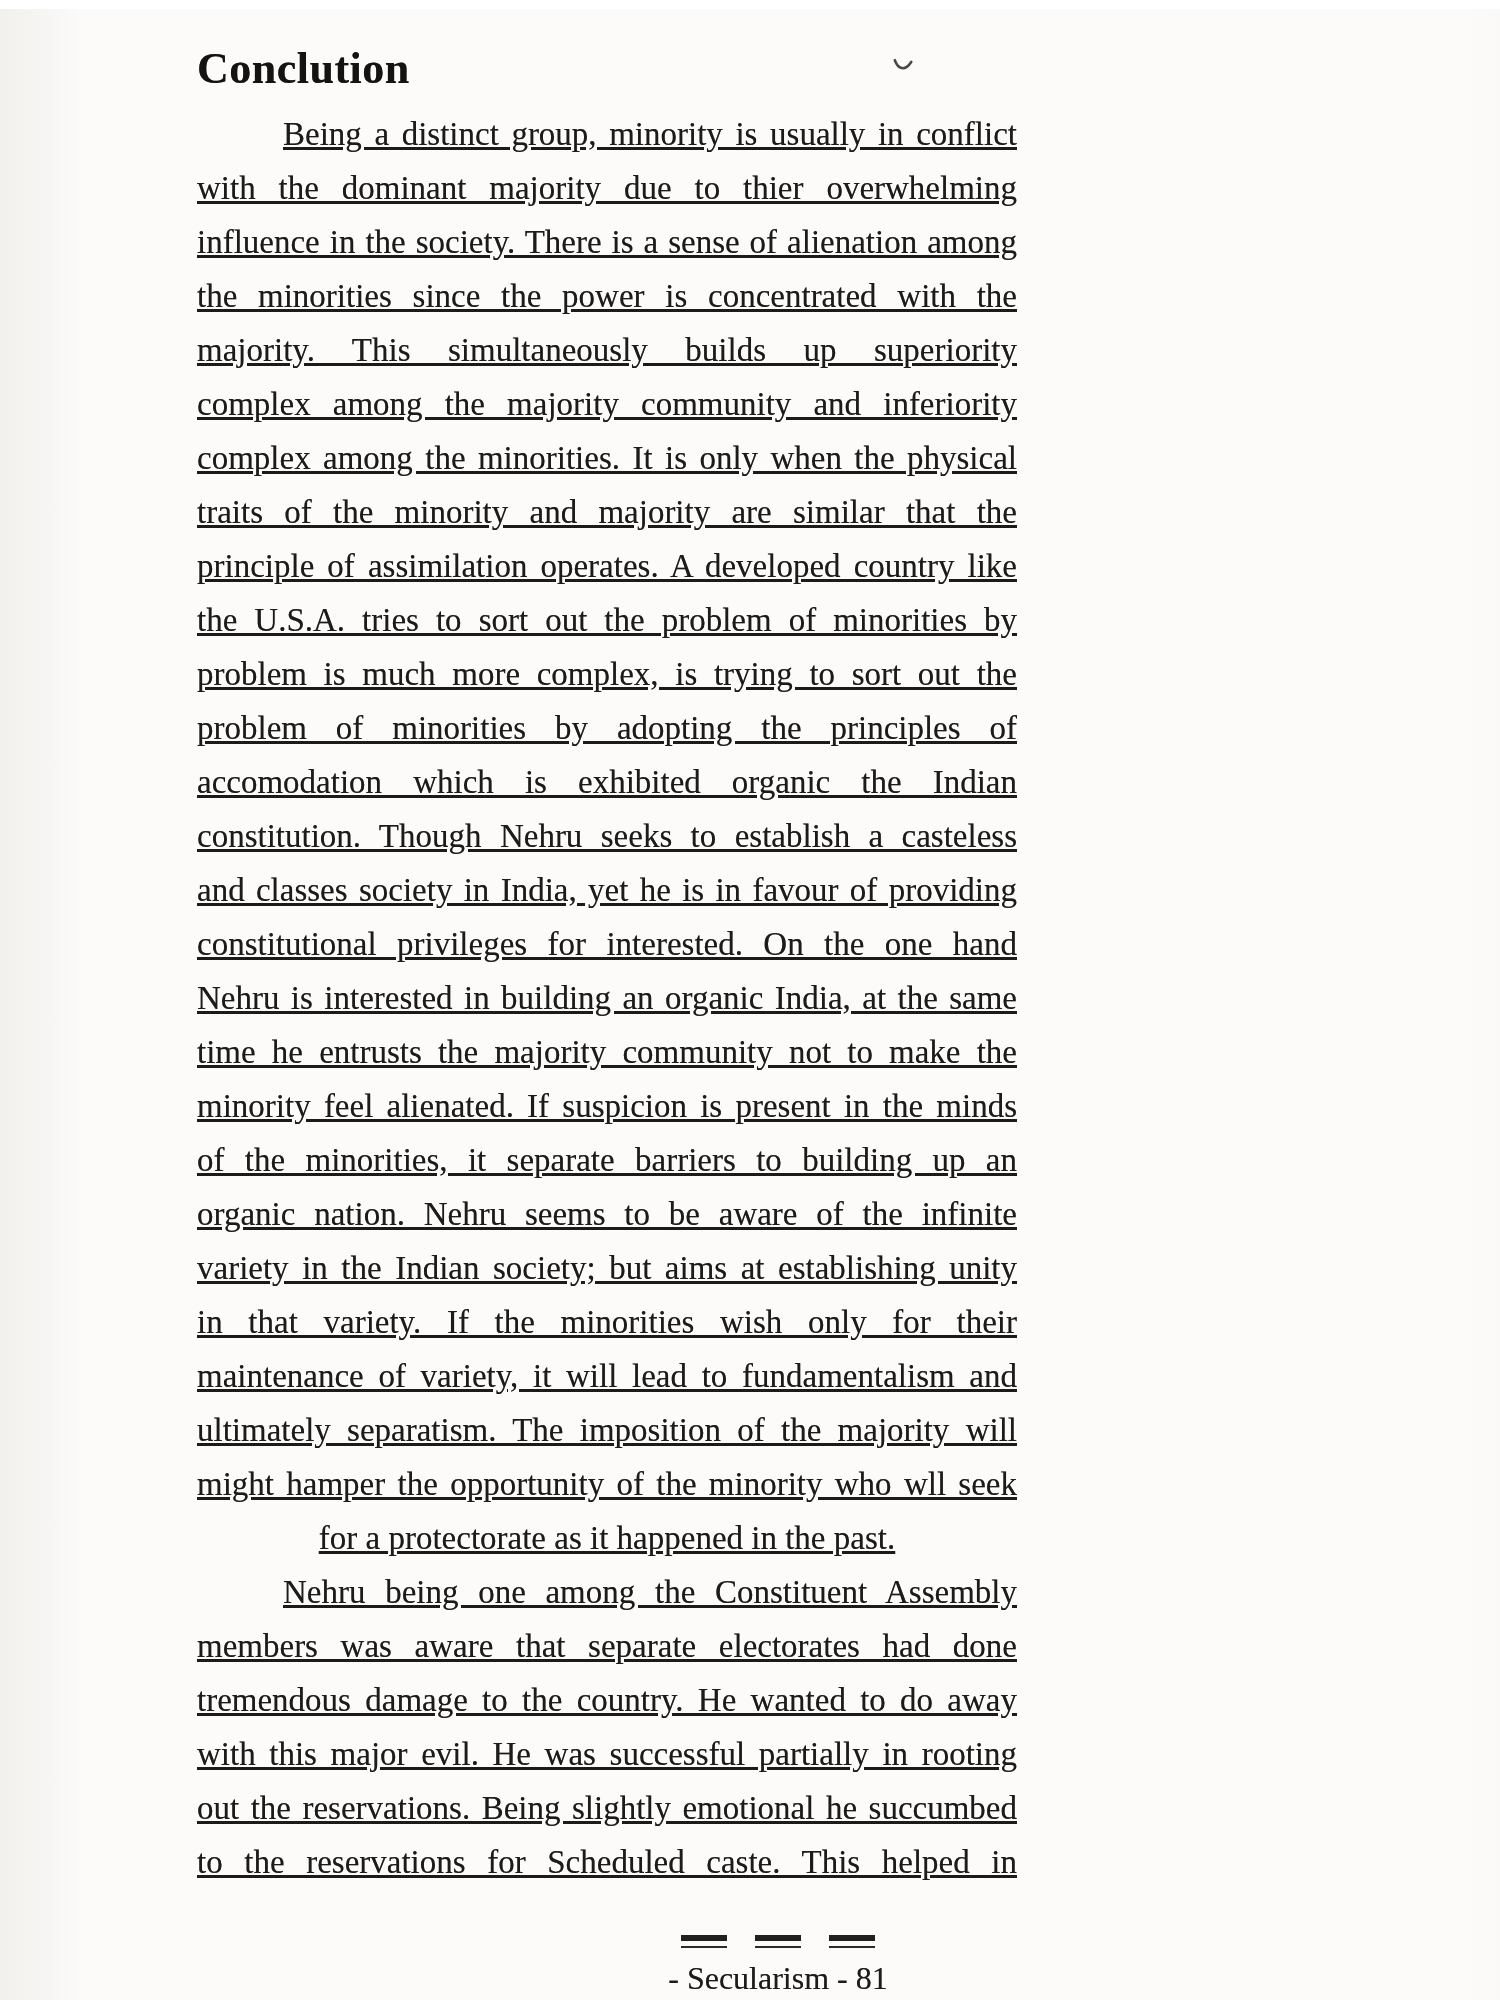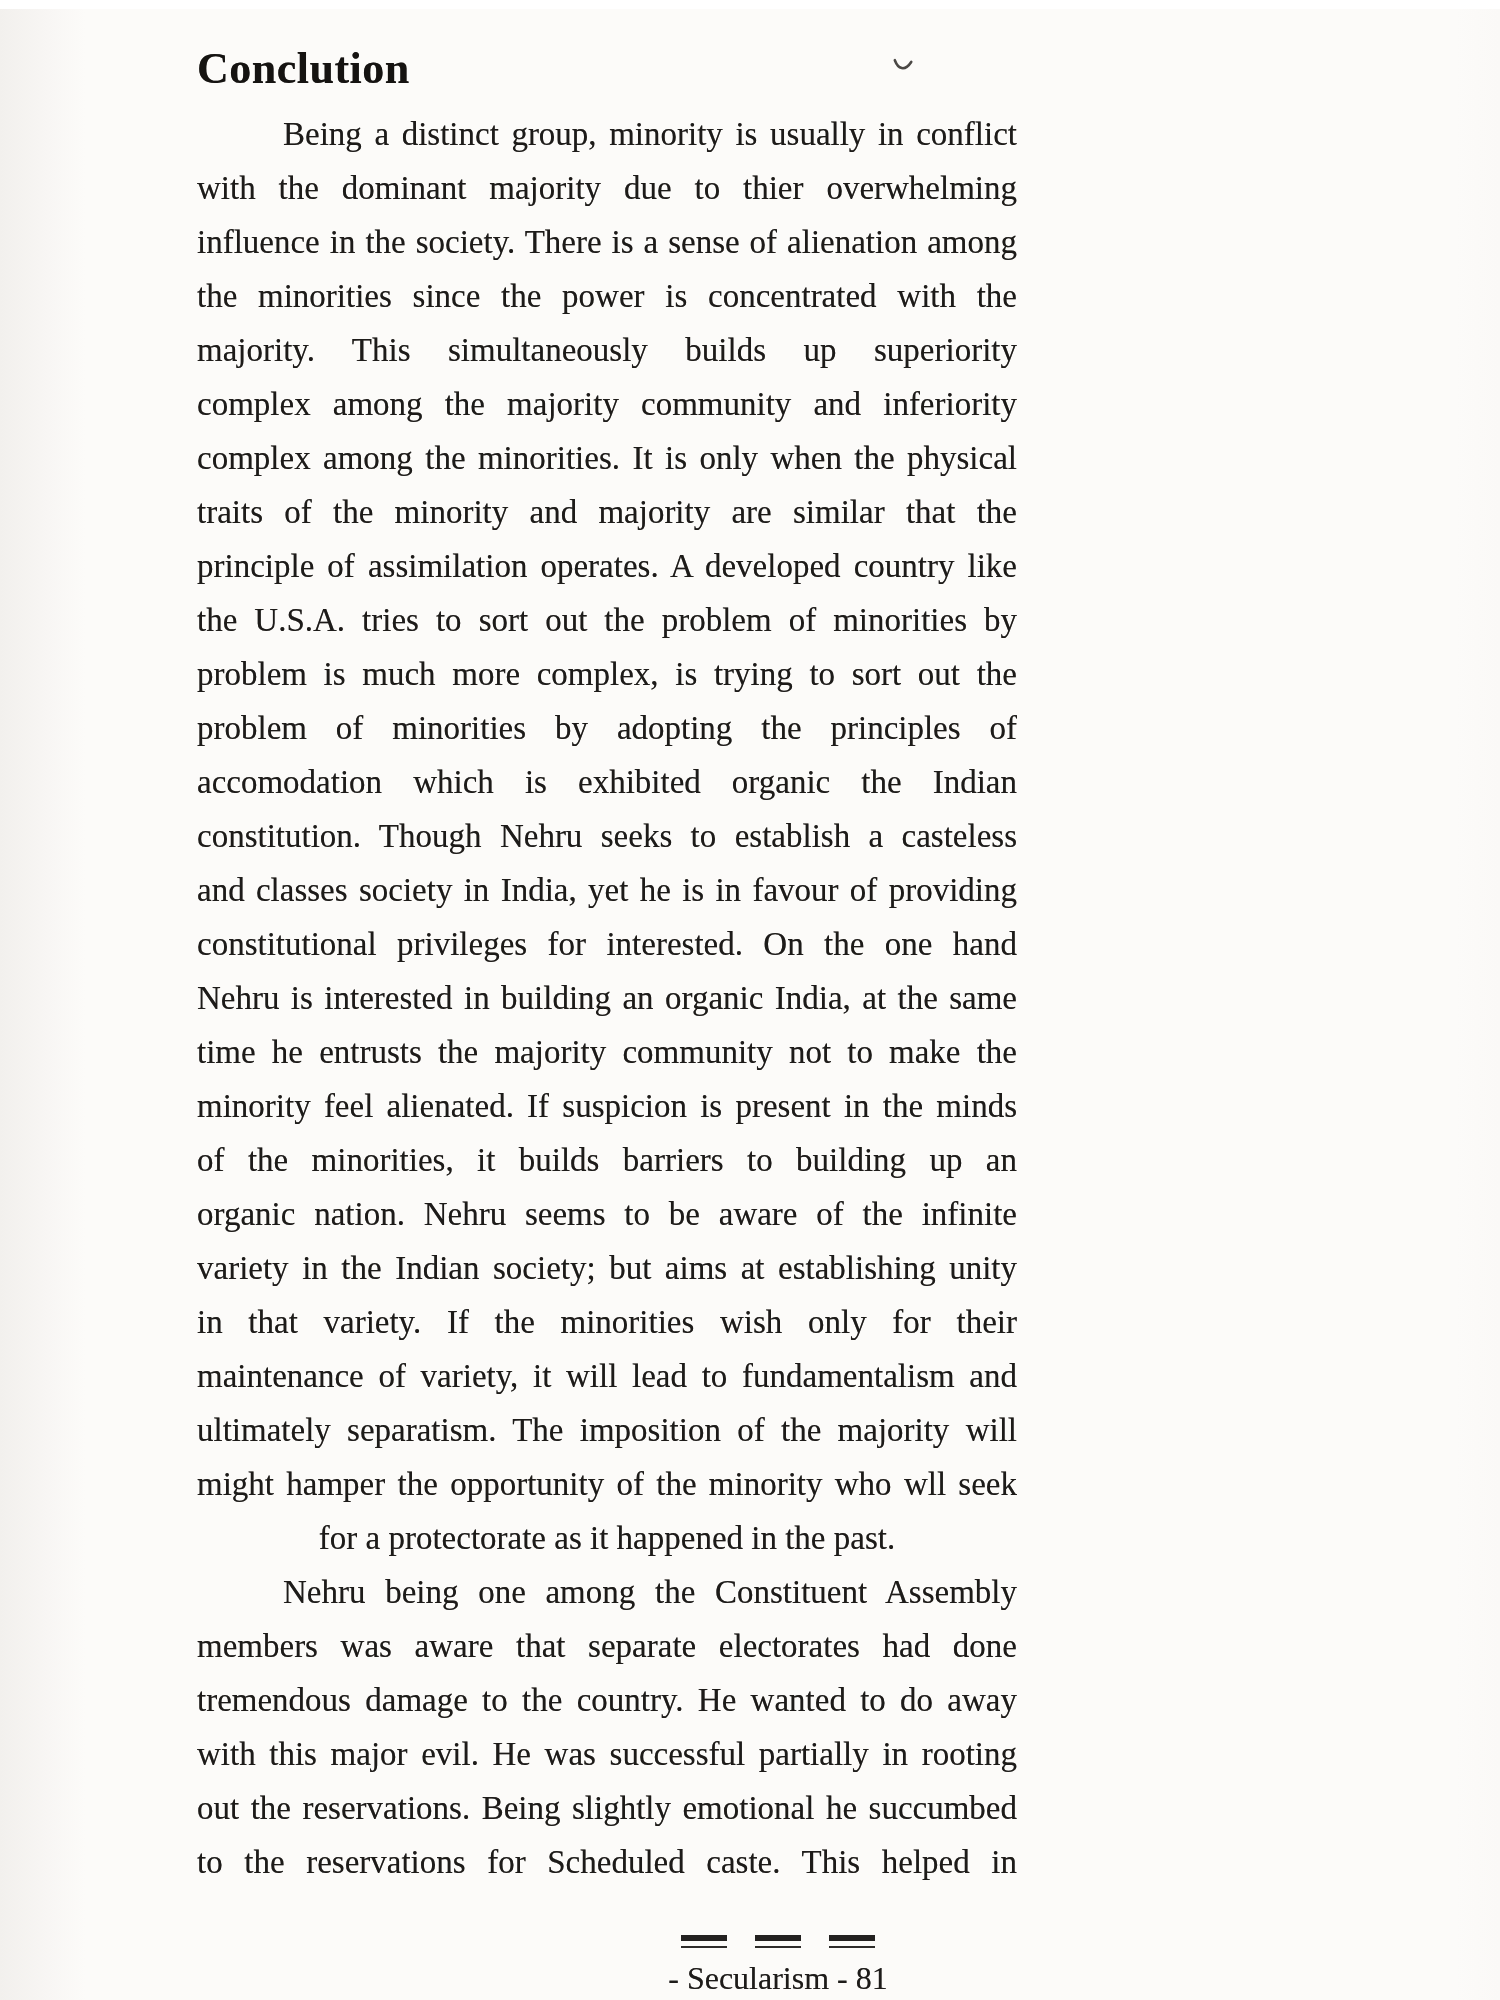--- a/index.html
+++ b/index.html
@@ -21,21 +21,21 @@
   }
   .heading {
     font-size: 44px;
     font-weight: bold;
     margin: 0 0 12px 0;
     line-height: 52px;
     letter-spacing: 0.5px;
     color: #151311;
     text-shadow: 0 0 0.6px rgba(20,18,16,0.6);
   }
-  .para { margin: 0; }
+  .para { margin: 0; text-decoration: underline; }
   .line {
     height: 54px;
     line-height: 54px;
     font-size: 33px;
     text-align: justify;
     overflow: hidden;
     white-space: normal;
     text-shadow: 0 0 0.5px rgba(25,22,20,0.55);
   }
   .line::after { content:""; display:inline-block; width:100%; height:0; }
@@ -102,21 +102,21 @@
           <div class="line">the U.S.A. tries to sort out the problem of minorities by</div>
           <div class="line">problem is much more complex, is trying to sort out the</div>
           <div class="line">problem of minorities by adopting the principles of</div>
           <div class="line">accomodation which is exhibited organic the Indian</div>
           <div class="line">constitution. Though Nehru seeks to establish a casteless</div>
           <div class="line">and classes society in India, yet he is in favour of providing</div>
           <div class="line">constitutional privileges for interested. On the one hand</div>
           <div class="line">Nehru is interested in building an organic India, at the same</div>
           <div class="line">time he entrusts the majority community not to make the</div>
           <div class="line">minority feel alienated. If suspicion is present in the minds</div>
-          <div class="line">of the minorities, it builds barriers to building up an</div>
+          <div class="line">of the minorities, it separate barriers to building up an</div>
           <div class="line">organic nation. Nehru seems to be aware of the infinite</div>
           <div class="line">variety in the Indian society; but aims at establishing unity</div>
           <div class="line">in that variety. If the minorities wish only for their</div>
           <div class="line">maintenance of variety, it will lead to fundamentalism and</div>
           <div class="line">ultimately separatism. The imposition of the majority will</div>
           <div class="line">might hamper the opportunity of the minority who wll seek</div>
           <div class="line noJust">for a protectorate as it happened in the past.</div>
         </div>
         <div class="para">
           <div class="line indent">Nehru being one among the Constituent Assembly</div>

